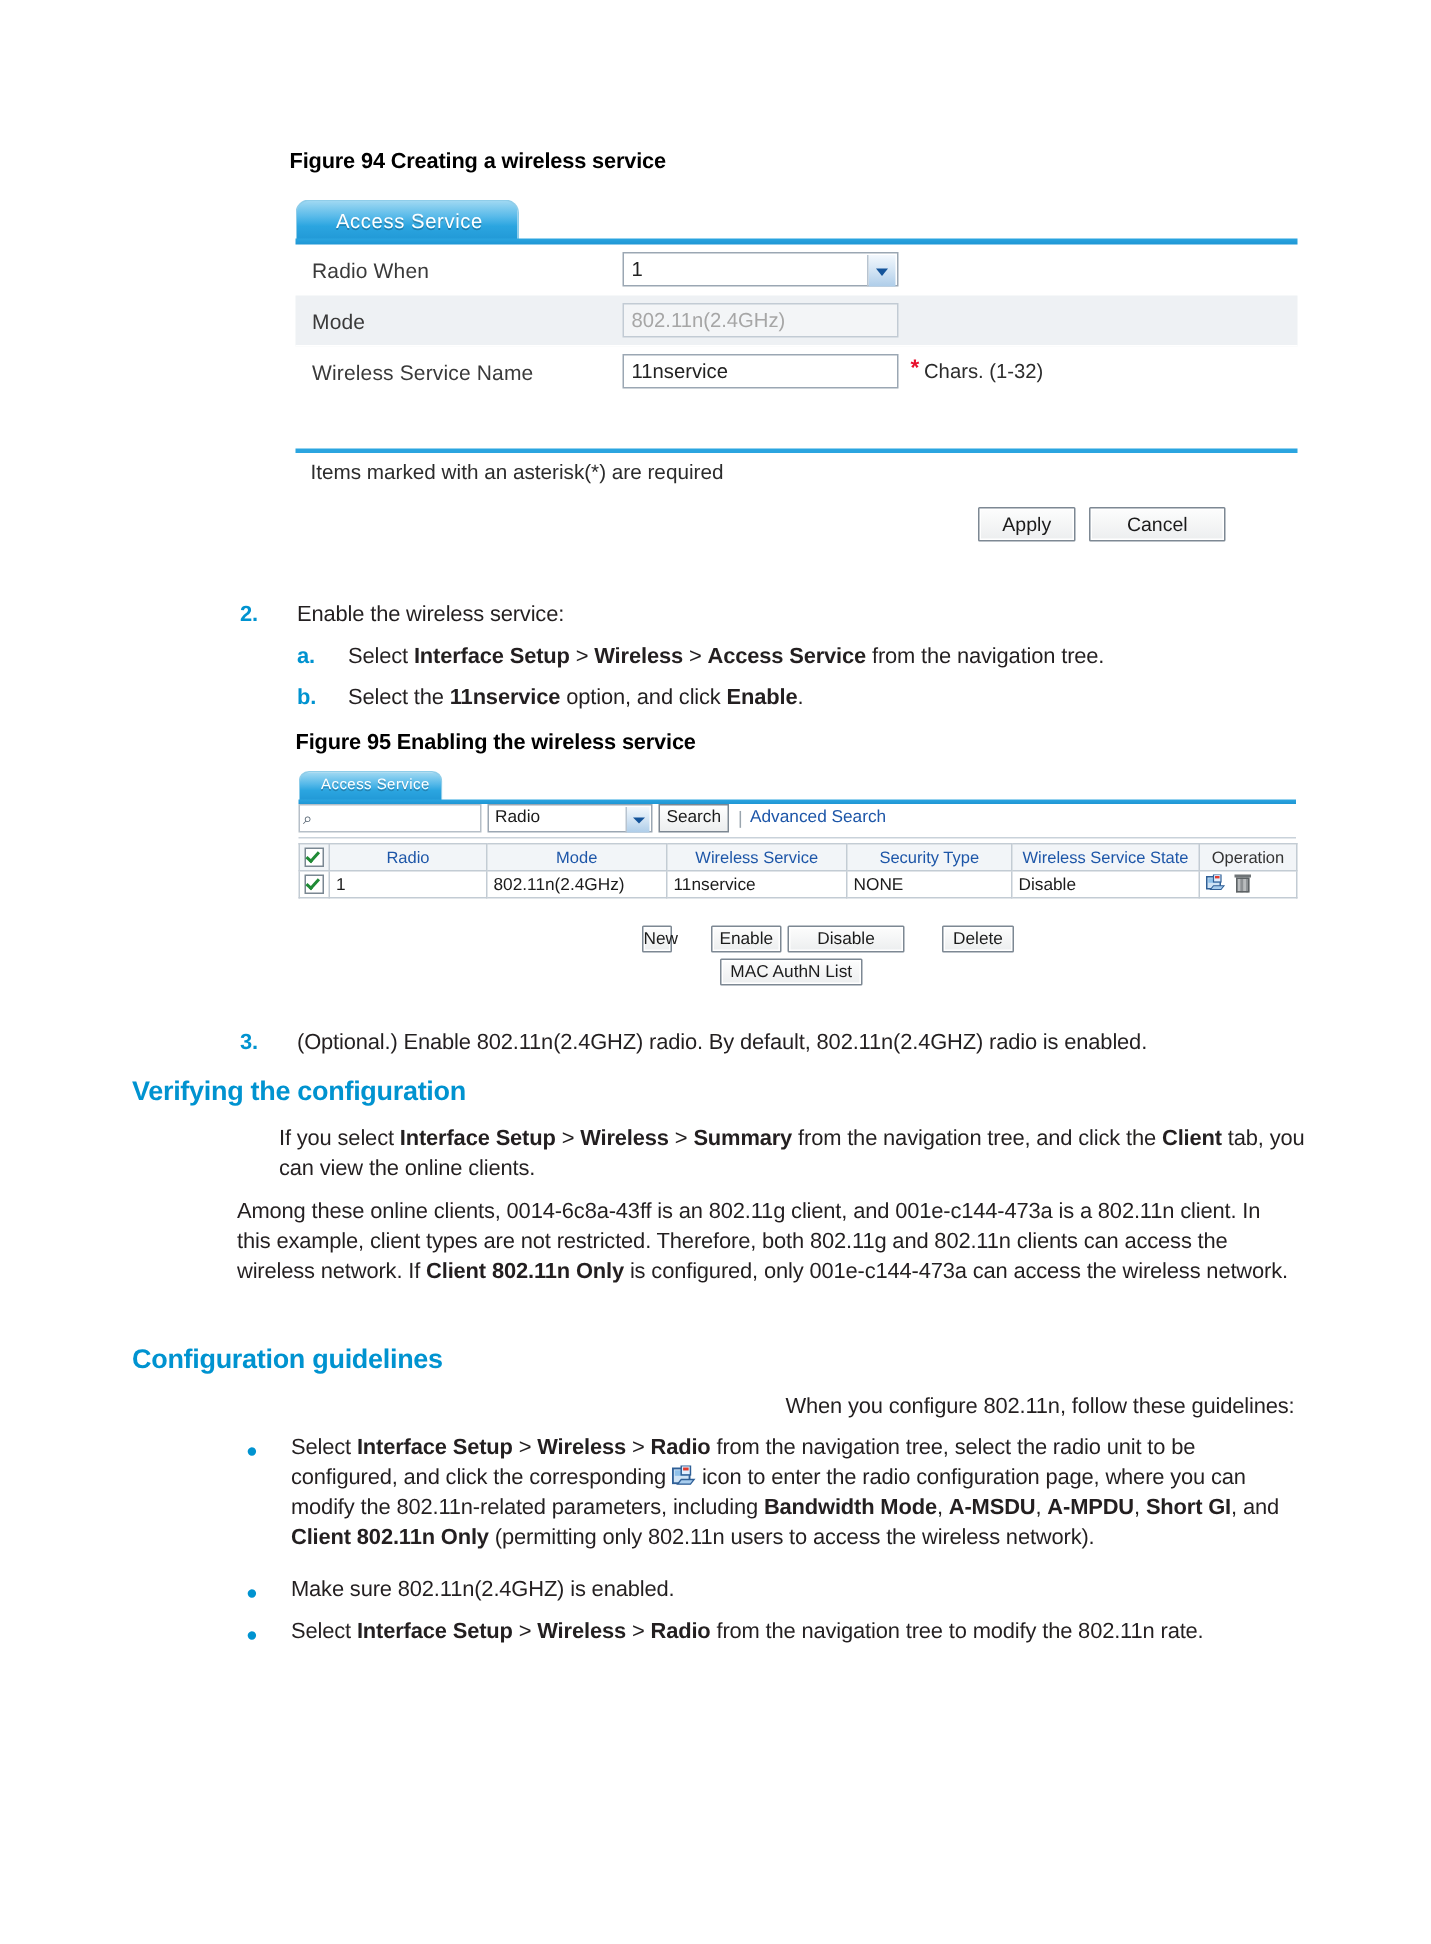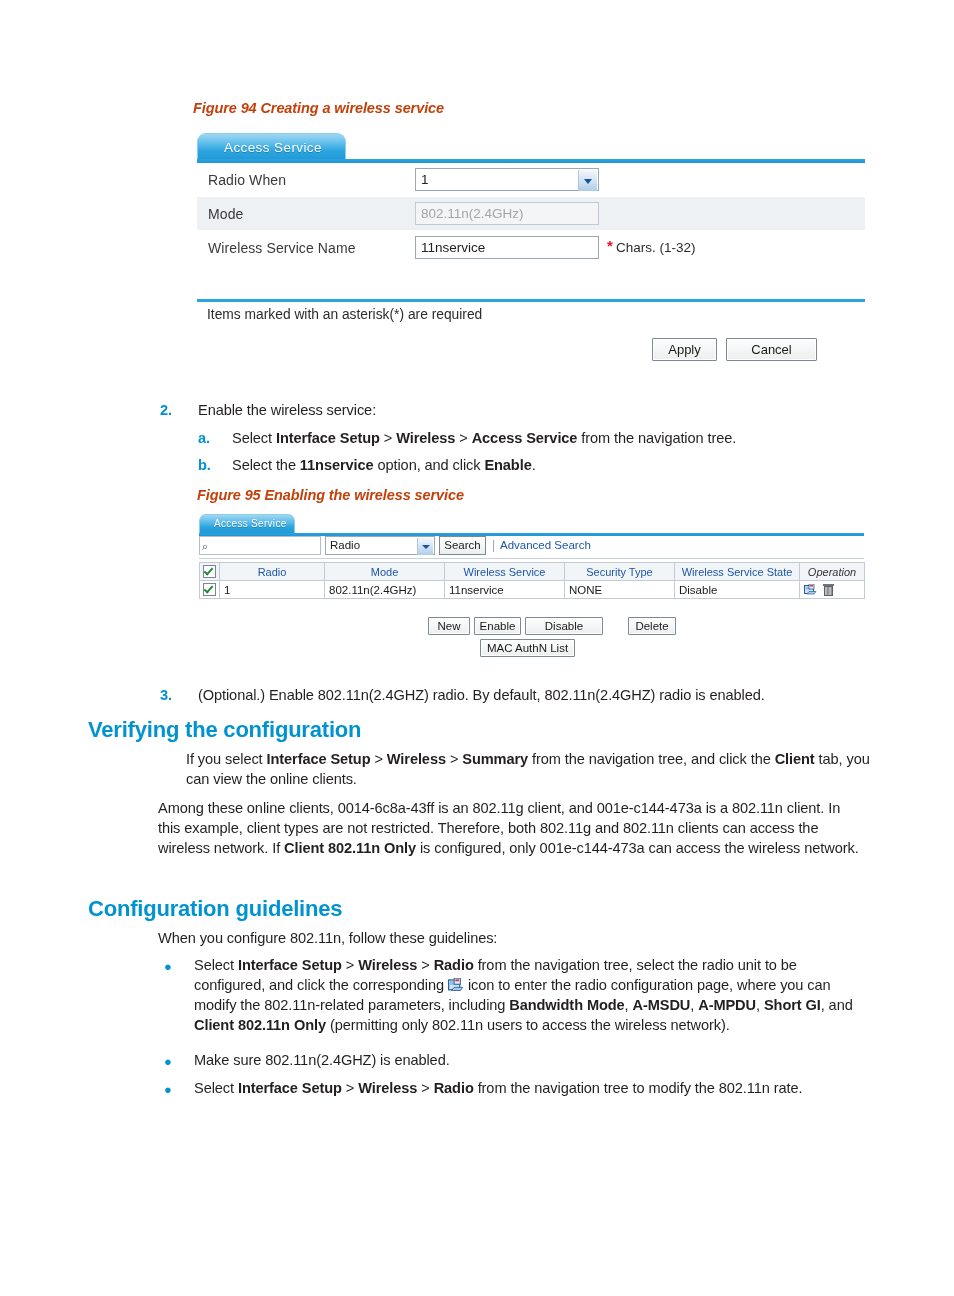--- a/index.html
+++ b/index.html
@@ -15,30 +15,29 @@
     color: #231f20;
     overflow: hidden;
   }
   .page {
     position: absolute;
     inset: 0;
   }
 
   
   .fig-caption {
-    color: #c2410c;
+    color: #000000;
     font-weight: bold;
     font-size: 14.5px;
     letter-spacing: -0.1px;
-    font-style: italic;
   }
   .h2 {
     color: #0093d0;
     font-weight: bold;
-    font-size: 22px;
+    font-size: 18px;
     letter-spacing: -0.2px;
   }
   .body-text {
     font-size: 14.6px;
     line-height: 1.38;
     color: #231f20;
     letter-spacing: -0.1px;
   }
   .body-text b { font-weight: bold; }
   .num {
@@ -272,21 +271,21 @@
     padding: 0 4px;
     box-sizing: border-box;
     font-weight: normal;
   }
   table.grid th {
     background: #f2f5f8;
     color: #1d56a8;
     text-align: center;
     font-size: 11px;
   }
-  table.grid th.op-head { color: #333333; font-style: italic; }
+  table.grid th.op-head { color: #333333; }
   table.grid td {
     background: #ffffff;
     color: #1b1b1b;
     text-align: left;
   }
   table.grid th.chk, table.grid td.chk {
     width: 20px;
     text-align: center;
     padding: 0;
   }
@@ -484,21 +483,21 @@
                 <rect x="6" y="1" width="3" height="1.6" fill="#e03b2f"></rect>
                 <path d="M3 10 L10 10 L12 7.5 L5 7.5 Z" fill="#a8cdee" stroke="#2f5f96" stroke-width="0.7"></path>
               </svg>
             </span>
             <span class="icon-trash"></span>
           </td>
         </tr>
       </tbody>
     </table>
 
-    <div class="btn" style="left:229px;top:103px;width:42px;height:18px;line-height:16px;font-size:11.5px;">New</div>
+    <div class="btn" style="left:229px;top:103px;width:20px;height:18px;line-height:16px;font-size:11.5px;">New</div>
     <div class="btn" style="left:275px;top:103px;width:47px;height:18px;line-height:16px;font-size:11.5px;">Enable</div>
     <div class="btn" style="left:326px;top:103px;width:78px;height:18px;line-height:16px;font-size:11.5px;">Disable</div>
     <div class="btn" style="left:408px;top:103px;width:48px;height:18px;line-height:16px;font-size:11.5px;margin-left:21px;">Delete</div>
     <div class="btn" style="left:281px;top:125px;width:95px;height:18px;line-height:16px;font-size:11.5px;">MAC AuthN List</div>
   </div>
 
   <div style="position:absolute;left:160px;top:685px;width:730px;" class="body-text">
     <div style="position:relative;padding-left:38px;">
       <span class="num" style="position:absolute;left:0;top:0;">3.</span>
       <span>(Optional.) Enable 802.11n(2.4GHZ) radio. By default, 802.11n(2.4GHZ) radio is enabled.</span>
@@ -510,21 +509,21 @@
   <div class="body-text" style="position:absolute;left:158px;top:749px;width:705px;margin-left:28px;">
     <span>If you select </span><b>Interface Setup</b><span> &gt; </span><b>Wireless</b><span> &gt; </span><b>Summary</b><span> from the navigation tree, and click the </span><b>Client</b><span> tab, you can view the online clients.</span>
   </div>
 
   <div class="body-text" style="position:absolute;left:158px;top:798px;width:707px;">
     <span>Among these online clients, 0014-6c8a-43ff is an 802.11g client, and 001e-c144-473a is a 802.11n client. In this example, client types are not restricted. Therefore, both 802.11g and 802.11n clients can access the wireless network. If </span><b>Client 802.11n Only</b><span> is configured, only 001e-c144-473a can access the wireless network.</span>
   </div>
 
   <div class="h2" style="position:absolute;left:88px;top:896px;">Configuration guidelines</div>
 
-  <div class="body-text" style="position:absolute;left:158px;top:928px;width:705px;">When you configure 802.11n, follow these guidelines:</div>
+  <div class="body-text" style="position:absolute;left:158px;top:928px;width:705px;text-align:right;">When you configure 802.11n, follow these guidelines:</div>
 
   <div class="body-text" style="position:absolute;left:158px;top:955px;width:707px;padding-left:36px;box-sizing:border-box;">
     <span class="bullet-dot" style="position:absolute;left:6px;top:5px;">●</span>
     <span>Select </span><b>Interface Setup</b><span> &gt; </span><b>Wireless</b><span> &gt; </span><b>Radio</b><span> from the navigation tree, select the radio unit to be configured, and click the corresponding </span><span class="inline-cfg-icon">
       <svg width="16" height="15" viewBox="0 0 13 12" xmlns="http://www.w3.org/2000/svg">
         <rect x="0.5" y="1.5" width="9" height="8" fill="#cfe3f5" stroke="#2f5f96"></rect>
         <rect x="1.5" y="2.5" width="7" height="3" fill="#8fc1ea"></rect>
         <rect x="5" y="0" width="5" height="5" fill="#dfefff" stroke="#2f5f96" stroke-width="0.8"></rect>
         <rect x="6" y="1" width="3" height="1.6" fill="#e03b2f"></rect>
         <path d="M3 10 L10 10 L12 7.5 L5 7.5 Z" fill="#a8cdee" stroke="#2f5f96" stroke-width="0.7"></path>

